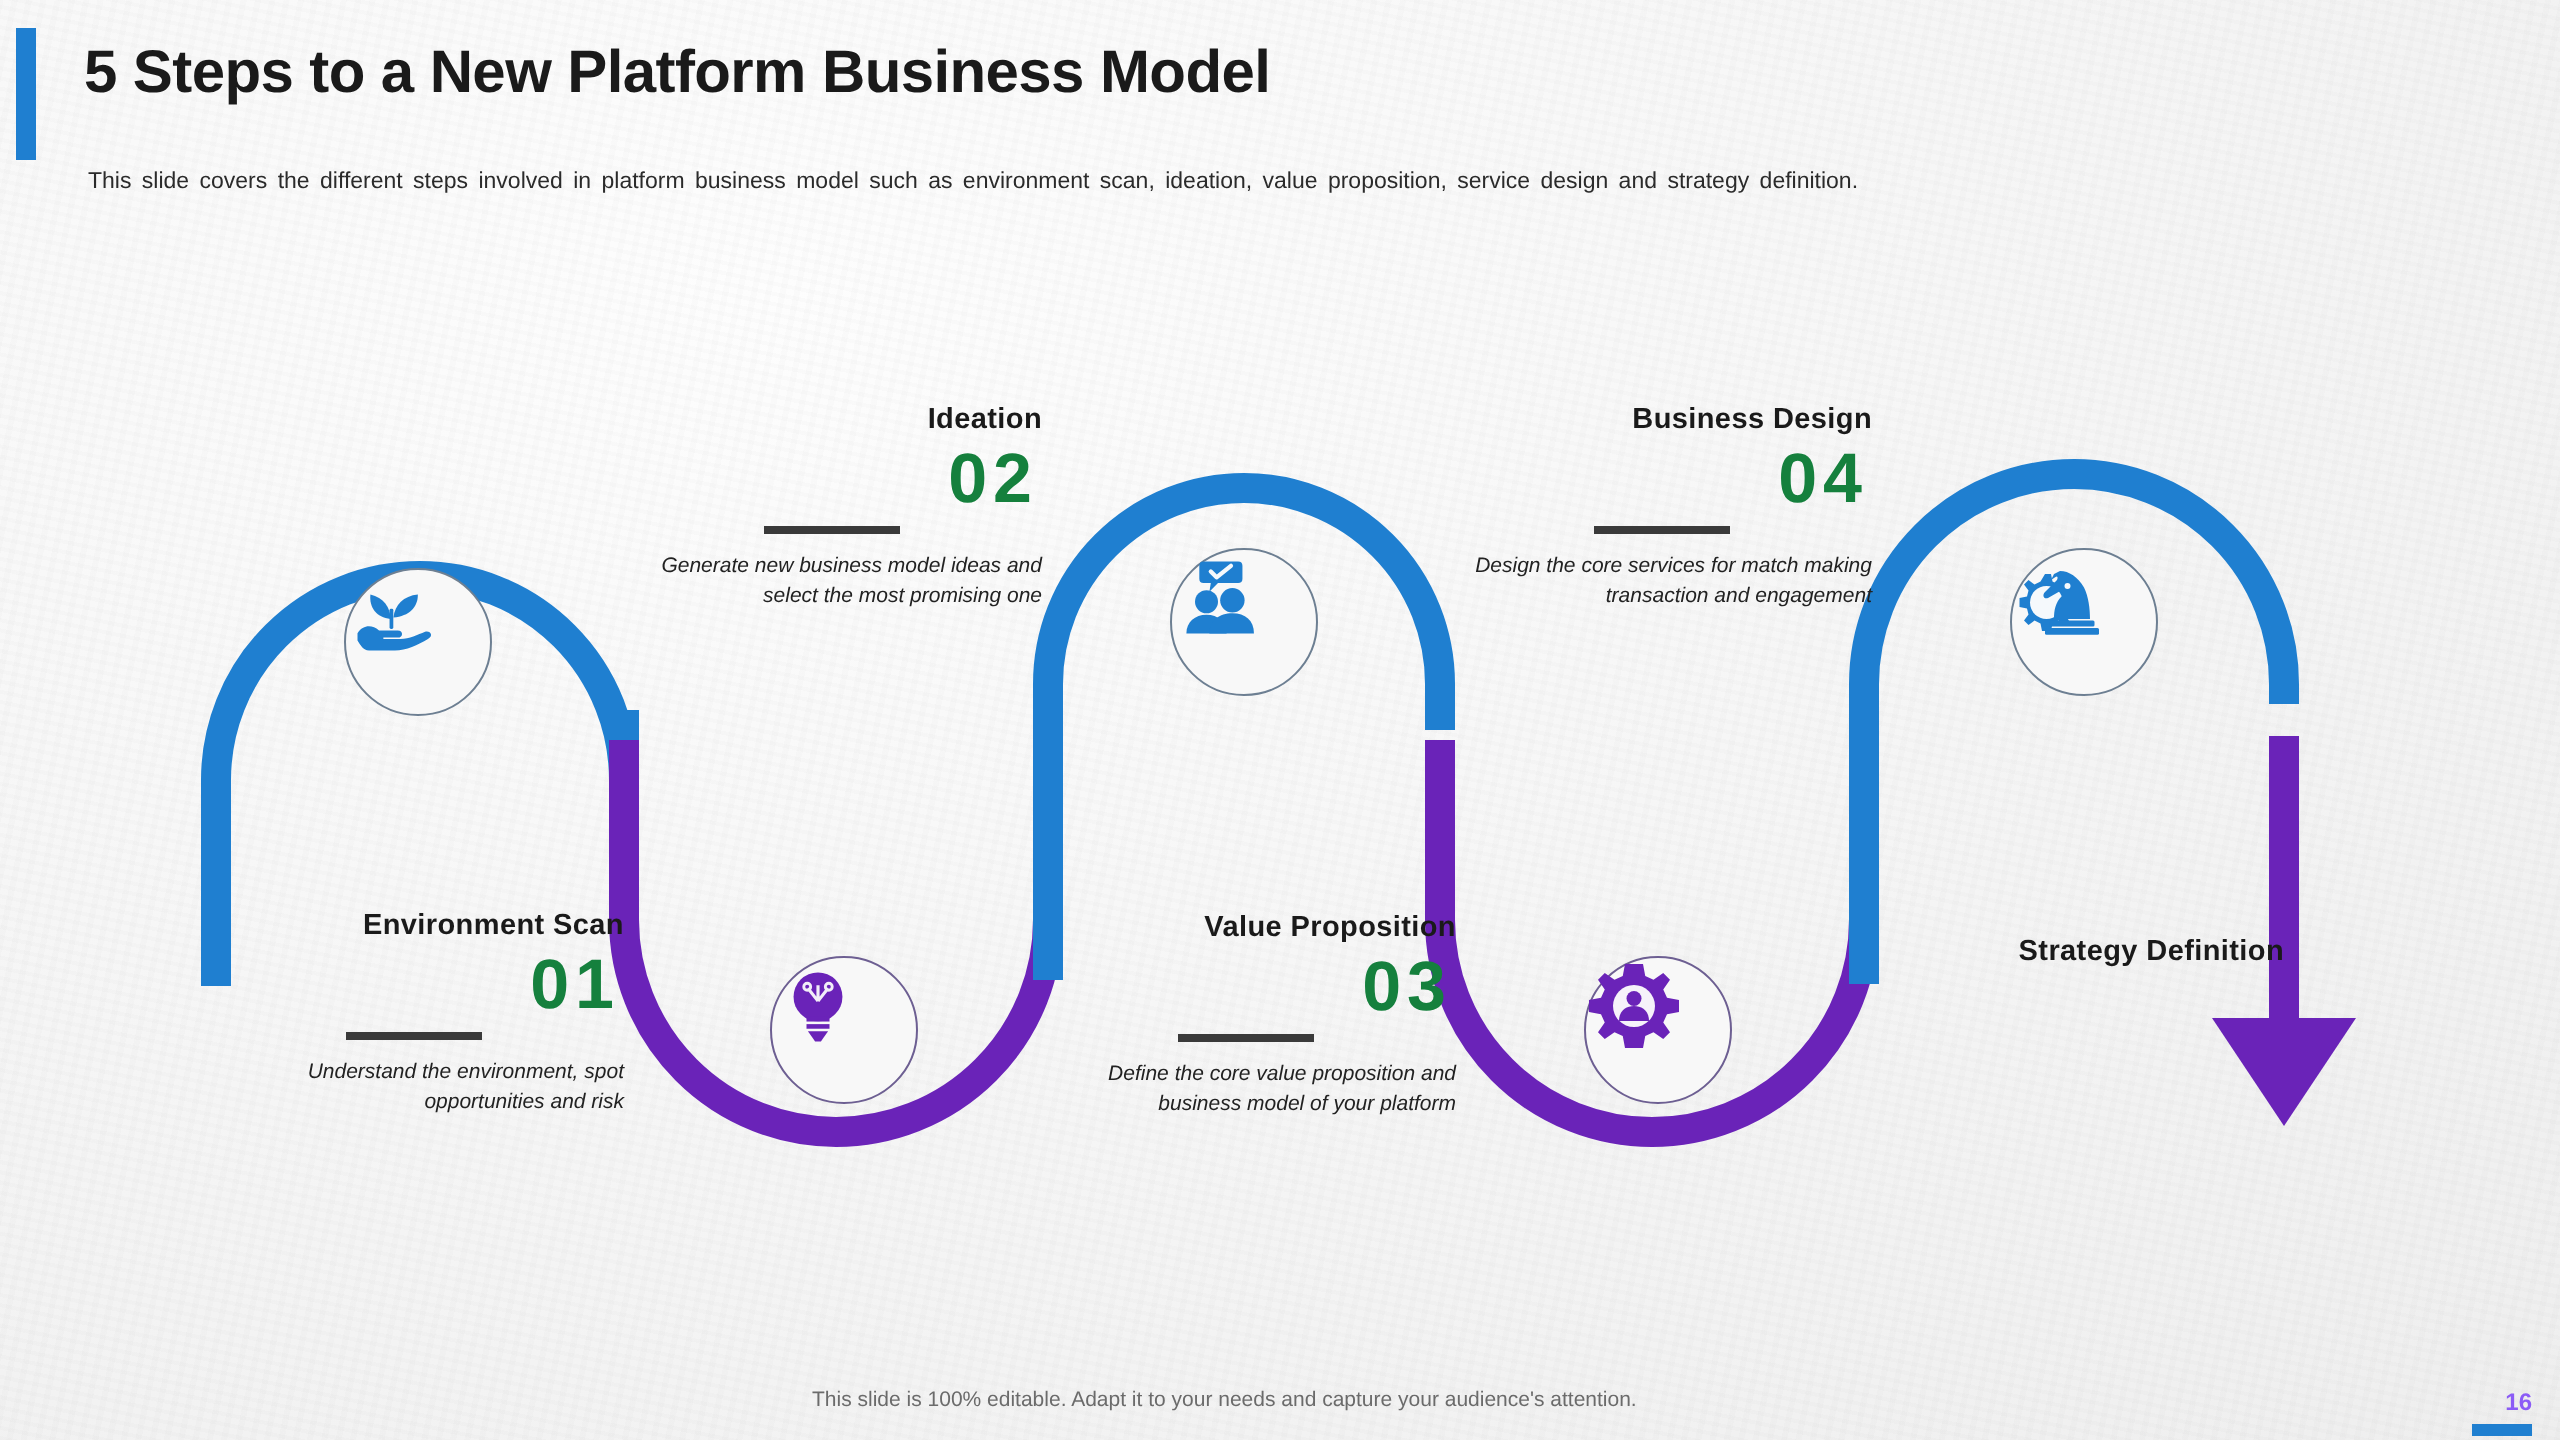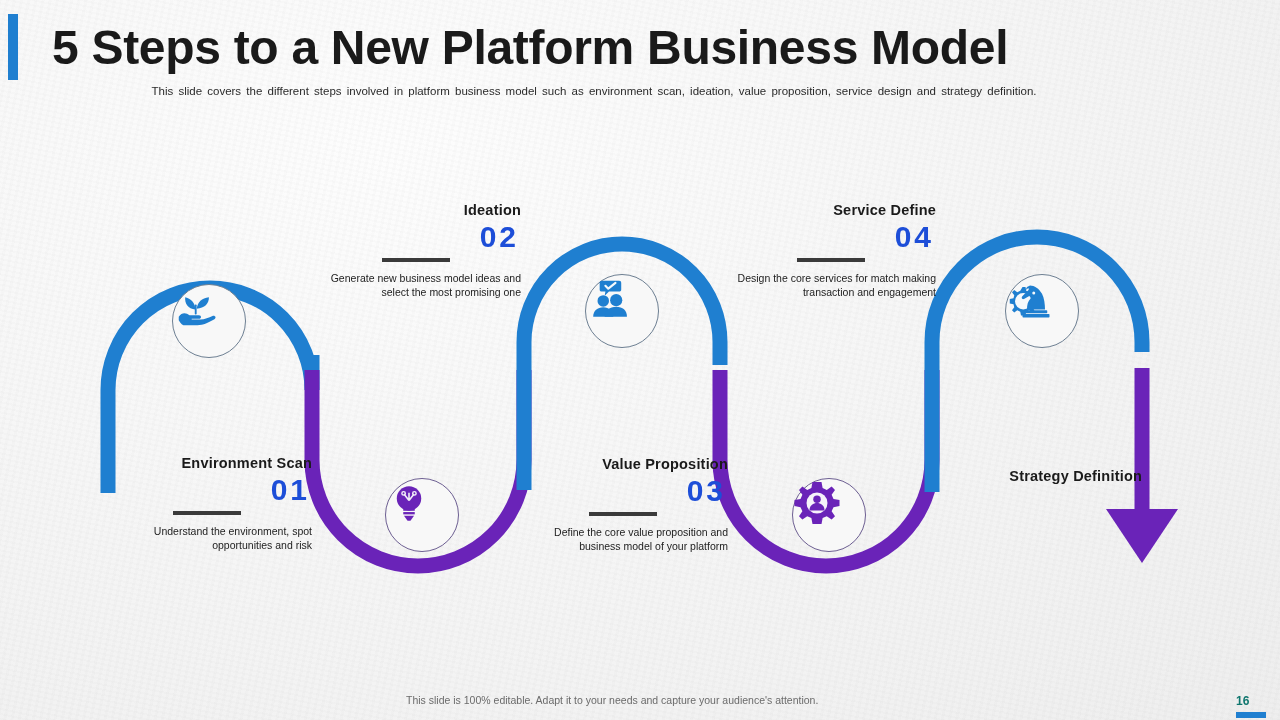--- a/index.html
+++ b/index.html
@@ -19,64 +19,63 @@
       radial-gradient(ellipse at 30% 20%, #fdfdfd 0%, #f4f4f4 60%, #eeeeee 100%);
     pointer-events:none;
   }
 
   .accent-bar{
     position:absolute; left:8px; top:14px;
     width:10px; height:66px; background:#1f7fd0;
   }
 
   .title{
-    position:absolute; left:52px; top:20px;
-    font-size:48px; font-weight:bold; color:#1a1a1a;
+    position:absolute; left:42px; top:20px;
+    font-size:30px; font-weight:bold; color:#1a1a1a;
     letter-spacing:-0.3px;
   }
   .subtitle{
     position:absolute; left:44px; top:85px;
     width:1100px;
     font-size:11.5px; color:#2b2b2b;
     word-spacing:2px;
-    text-align:center;
   }
 
   .diagram{ position:absolute; left:0; top:120px; width:1280px; height:540px; }
   .diagram svg{ position:absolute; left:0; top:0; }
 
   .node{ position:absolute; }
   .icon-circle{
     position:absolute;
     width:74px; height:74px; border-radius:50%;
     background:#f8f8f8;
     display:flex; align-items:center; justify-content:center;
   }
   .icon-circle.blue{ border:1px solid #6d7f92; }
   .icon-circle.purple{ border:1px solid #6d5f92; }
 
   .label-block{ position:absolute; width:210px; text-align:right; }
   .step-title{ font-size:14.5px; font-weight:bold; color:#1a1a1a; letter-spacing:0.2px; }
   .step-num{
-    font-size:30px; font-weight:bold; color:#1d4ed8;
+    font-size:35px; font-weight:bold; color:#15803d;
     letter-spacing:3px; line-height:1.15;
     display:inline-block; padding:0 2px 2px 2px;
   }
   .num-wrap{ margin-top:2px; }
   .num-rule{ width:68px; height:4px; background:#3a3a3a; margin:1px auto 0 auto; }
-  .step-desc{ margin-top:9px; font-size:10.5px; color:#222; line-height:1.38; }
+  .step-desc{ margin-top:9px; font-size:10.5px; color:#222; line-height:1.38;font-style:italic; }
 
   .footer-note{
     position:absolute; left:406px; top:694px;
     font-size:10.5px; color:#6b6b6b;
   }
   .page-num{
     position:absolute; right:14px; top:694px;
-    font-size:12px; font-weight:bold; color:#0f766e;
-    text-align:left; width:30px;
+    font-size:12px; font-weight:bold; color:#8b5cf6;
+    text-align:right; width:30px;
   }
   .page-rule{
     position:absolute; right:14px; top:712px;
     width:30px; height:6px; background:#1f7fd0;
   }
 </style>
 </head>
 <body>
 
 <div class="texture"></div>
@@ -169,21 +168,21 @@
   <div class="node">
     <div class="icon-circle purple" style="left:792px; top:358px;">
       <svg width="48" height="48" viewBox="0 0 64 64">
         <path d="M32 4 L38 4 L39.5 12 L45 14.5 L51.5 10 L56 14.5 L51.5 21 L54 26.5 L62 28 L62 36 L54 37.5 L51.5 43 L56 49.5 L51.5 54 L45 49.5 L39.5 52 L38 60 L26 60 L24.5 52 L19 49.5 L12.5 54 L8 49.5 L12.5 43 L10 37.5 L2 36 L2 28 L10 26.5 L12.5 21 L8 14.5 L12.5 10 L19 14.5 L24.5 12 L26 4 Z" fill="#6a23b8"></path>
         <circle cx="32" cy="32" r="14" fill="#f6f2fa"></circle>
         <circle cx="32" cy="27" r="5" fill="#6a23b8"></circle>
         <path d="M22 42 C22 35, 27 32, 32 32 C37 32, 42 35, 42 42 Z" fill="#6a23b8"></path>
       </svg>
     </div>
     <div class="label-block" style="left:726px; top:82px;">
-      <div class="step-title">Service Define</div>
+      <div class="step-title">Business Design</div>
       <div class="num-wrap">
         <div class="step-num">04</div>
         <div class="num-rule"></div>
       </div>
       <div class="step-desc">Design the core services for match making transaction and engagement</div>
     </div>
   </div>
 
   <div class="node">
     <div class="icon-circle blue" style="left:1005px; top:154px;">

